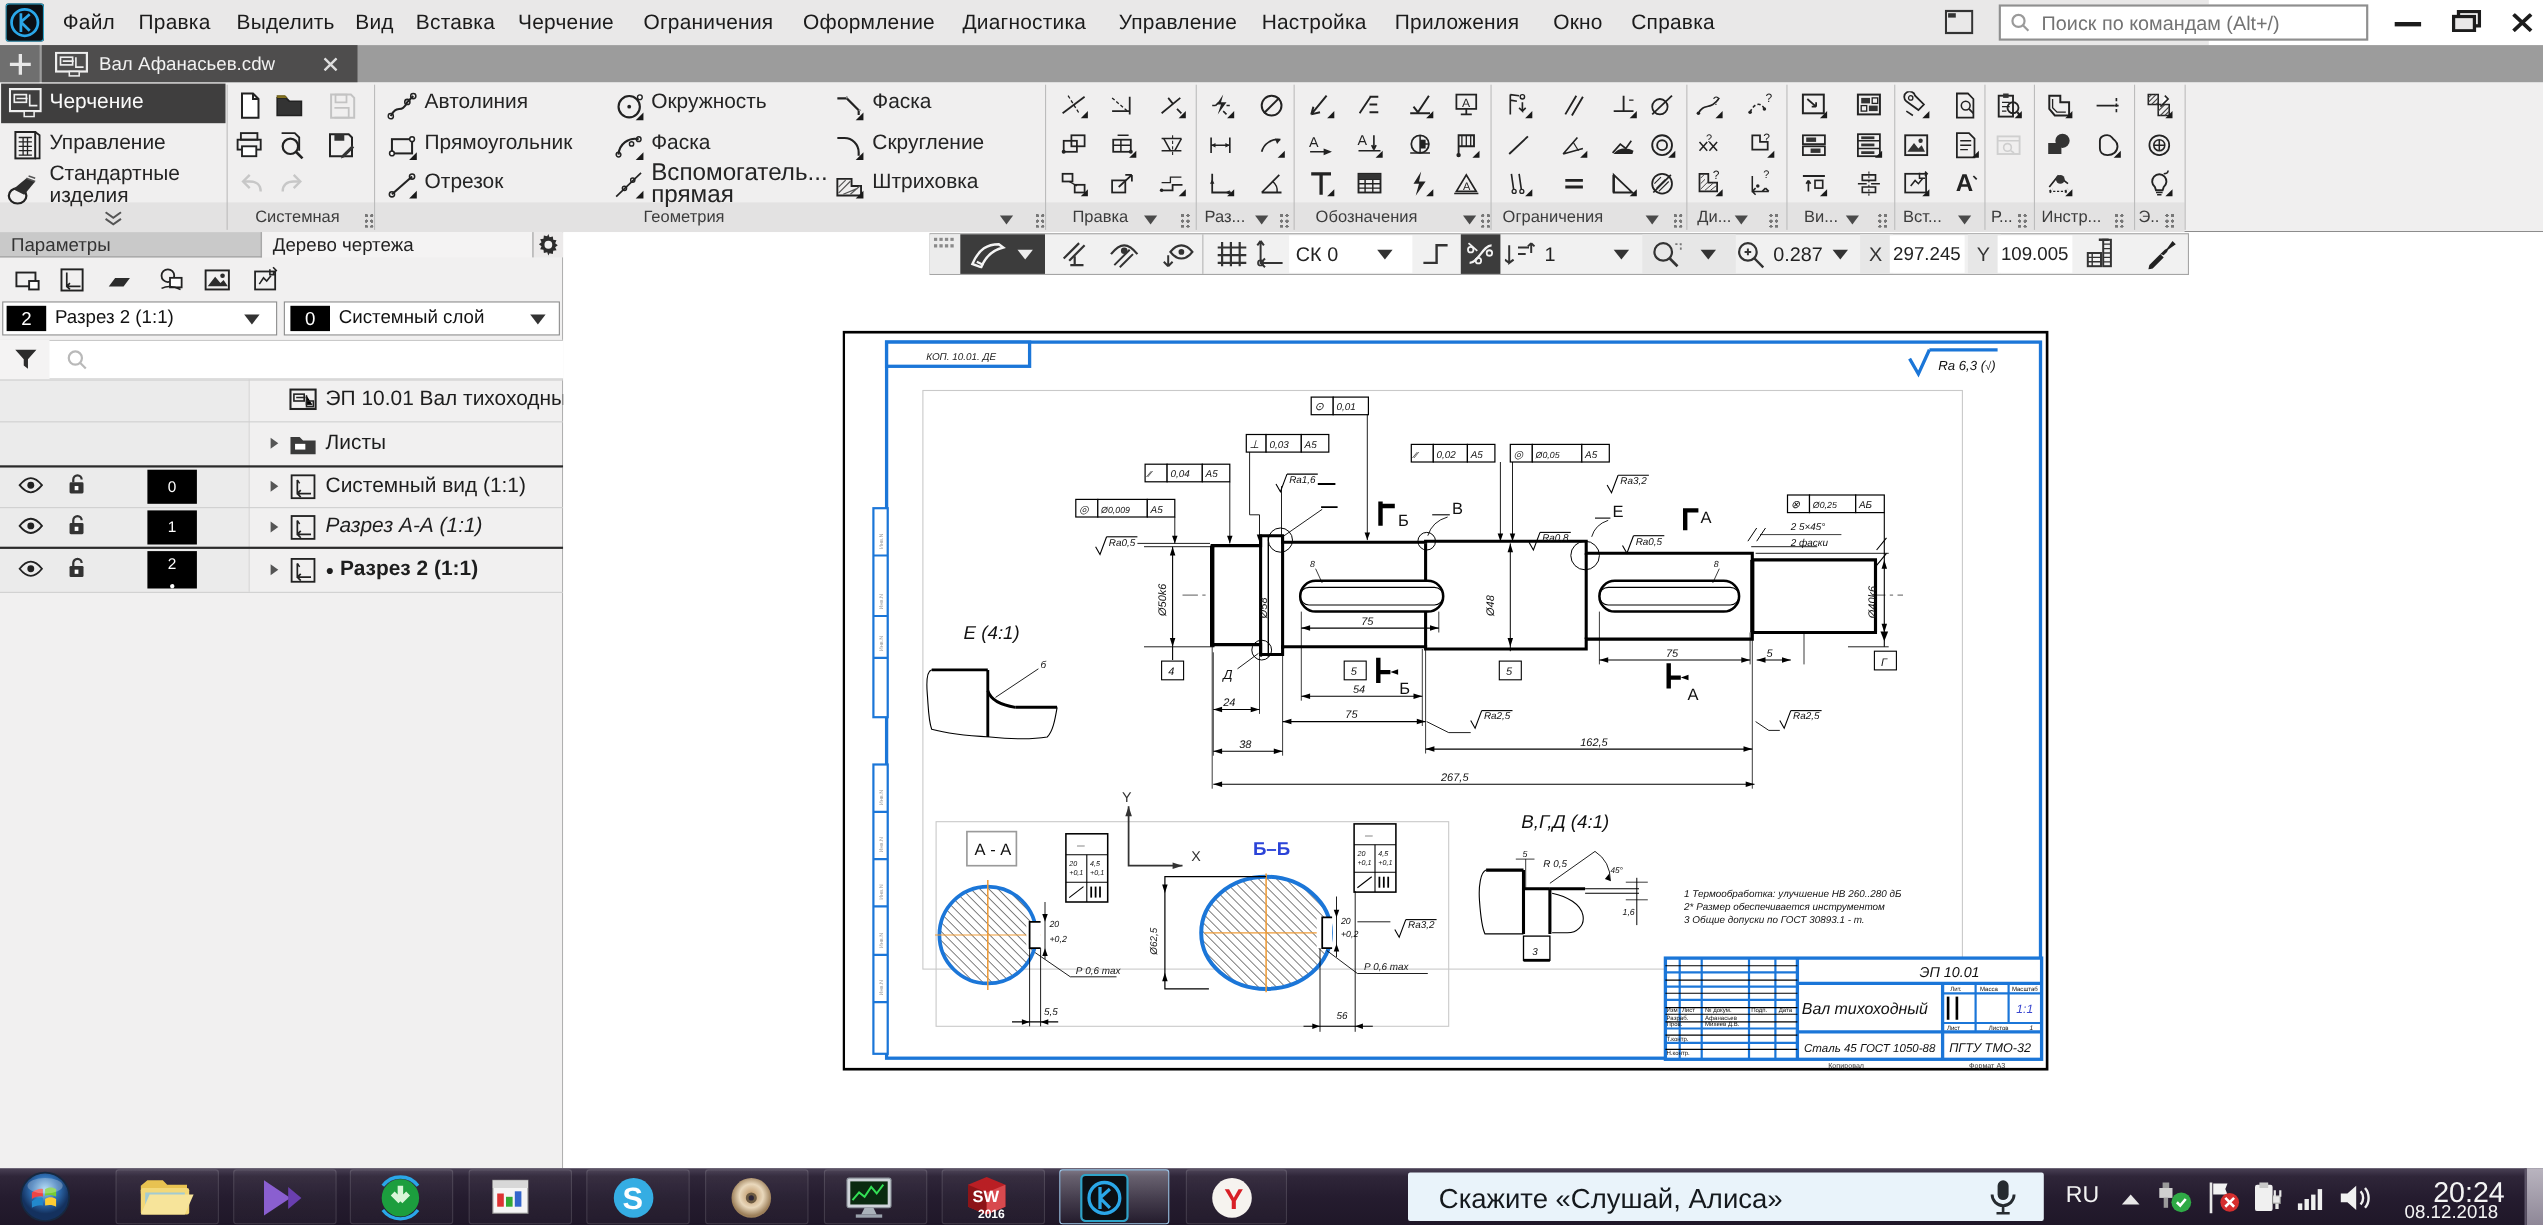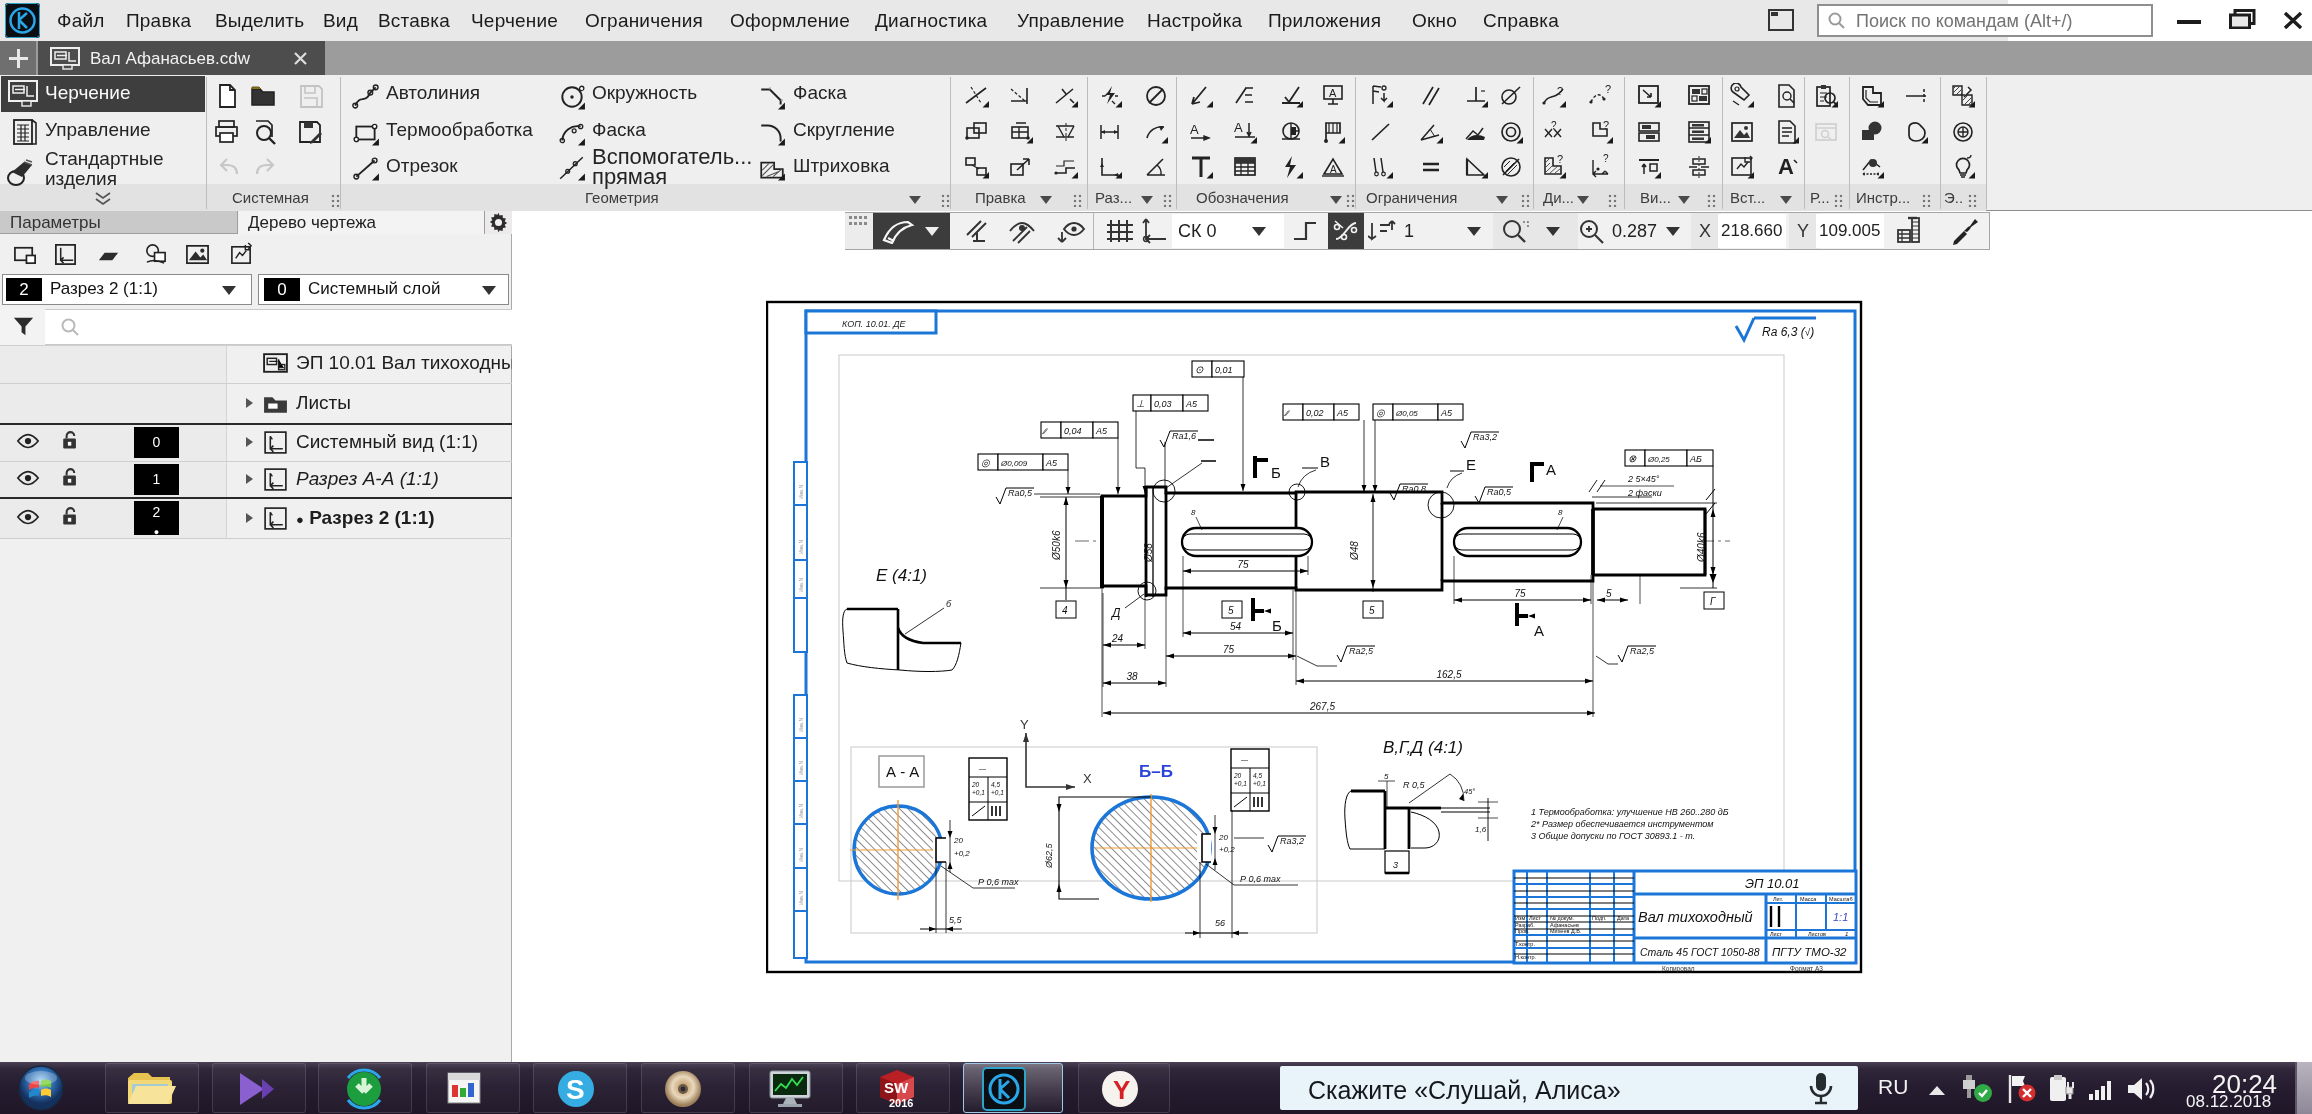--- a/index.html
+++ b/index.html
@@ -620,21 +620,21 @@
       <use href="#s-undo"></use>
     </svg>
     <svg class="ab" style="left:352px;top:8px" width="28" height="28" viewBox="0 0 26 26">
       <use href="#s-autoline"></use>
     </svg>
     <span class="tbtxt" style="left:386px;top:7px">Автолиния</span>
     <svg class="ab" style="left:352px;top:44px" width="28" height="28" viewBox="0 0 26 26">
       <use href="#s-rect"></use>
       <path d="M18.5 24.5l6.5 0 0-6.5z" fill="#1a1a1a"></path>
     </svg>
-    <span class="tbtxt" style="left:386px;top:44px">Термообработка</span>
+    <span class="tbtxt" style="left:386px;top:44px">Прямоугольник</span>
     <svg class="ab" style="left:352px;top:79px" width="28" height="28" viewBox="0 0 26 26">
       <use href="#s-seg"></use>
       <path d="M18.5 24.5l6.5 0 0-6.5z" fill="#1a1a1a"></path>
     </svg>
     <span class="tbtxt" style="left:386px;top:80px">Отрезок</span>
     <svg class="ab" style="left:558px;top:8px" width="28" height="28" viewBox="0 0 26 26">
       <use href="#s-circ"></use>
       <path d="M18.5 24.5l6.5 0 0-6.5z" fill="#1a1a1a"></path>
     </svg>
     <span class="tbtxt" style="left:592px;top:7px">Окружность</span>
@@ -1083,21 +1083,21 @@
     <svg class="ab" style="left:1066px;top:7px" width="28" height="28" viewBox="0 0 28 28">
       <circle cx="11" cy="11" r="8" fill="none" stroke="#333" stroke-width="2"></circle>
       <path d="M17 17l8 8" stroke="#333" stroke-width="2.2"></path>
       <path d="M8 11h6M11 8v6" stroke="#333" stroke-width="1.8"></path>
     </svg>
     <span class="tx" style="left:1100px;top:10px;font-size:18px;color:#222">0.287</span>
     <div class="ab" style="left:1154px;top:16px;border-left:7px solid transparent;border-right:7px solid transparent;border-top:9px solid #333"></div>
     <div class="ab" style="left:1179px;top:2px;width:30px;height:36px;background:#e7e7e7"></div>
     <span class="tx" style="left:1187px;top:10px;font-size:18px;color:#333">X</span>
     <div class="ab" style="left:1206px;top:3px;width:68px;height:34px;background:#fff;overflow:hidden">
-      <span class="tx" style="left:3px;top:7px;font-size:17px;color:#222">218.660</span>
+      <span class="tx" style="left:3px;top:7px;font-size:17px;color:#222">297.245</span>
     </div>
     <div class="ab" style="left:1277px;top:2px;width:30px;height:36px;background:#e7e7e7"></div>
     <span class="tx" style="left:1285px;top:10px;font-size:18px;color:#333">Y</span>
     <div class="ab" style="left:1304px;top:3px;width:68px;height:34px;background:#fff;overflow:hidden">
       <span class="tx" style="left:3px;top:7px;font-size:17px;color:#222">109.005</span>
     </div>
     <svg class="ab" style="left:1384px;top:5px" width="34" height="30" viewBox="0 0 34 30">
       <rect x="2" y="14" width="12" height="12" fill="none" stroke="#333" stroke-width="1.8"></rect>
       <path d="M2 18h12M2 22h12M6 14v12" stroke="#333" stroke-width="1.3"></path>
       <rect x="16" y="2" width="7" height="24" fill="none" stroke="#333" stroke-width="1.8"></rect>

